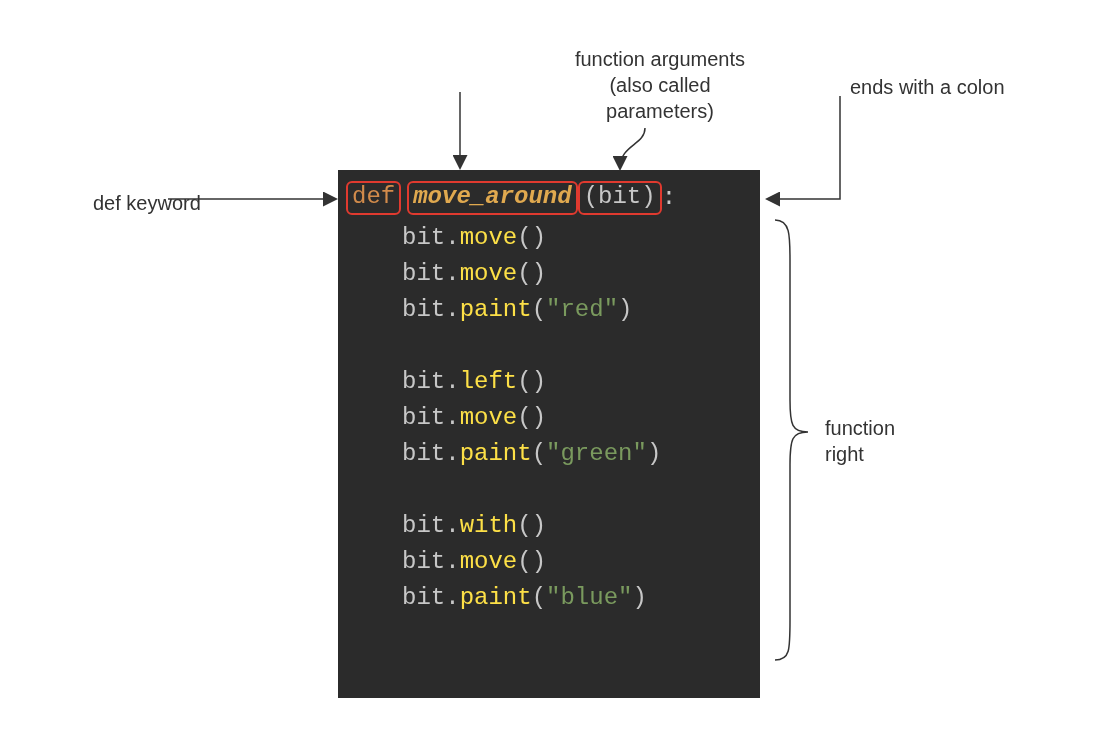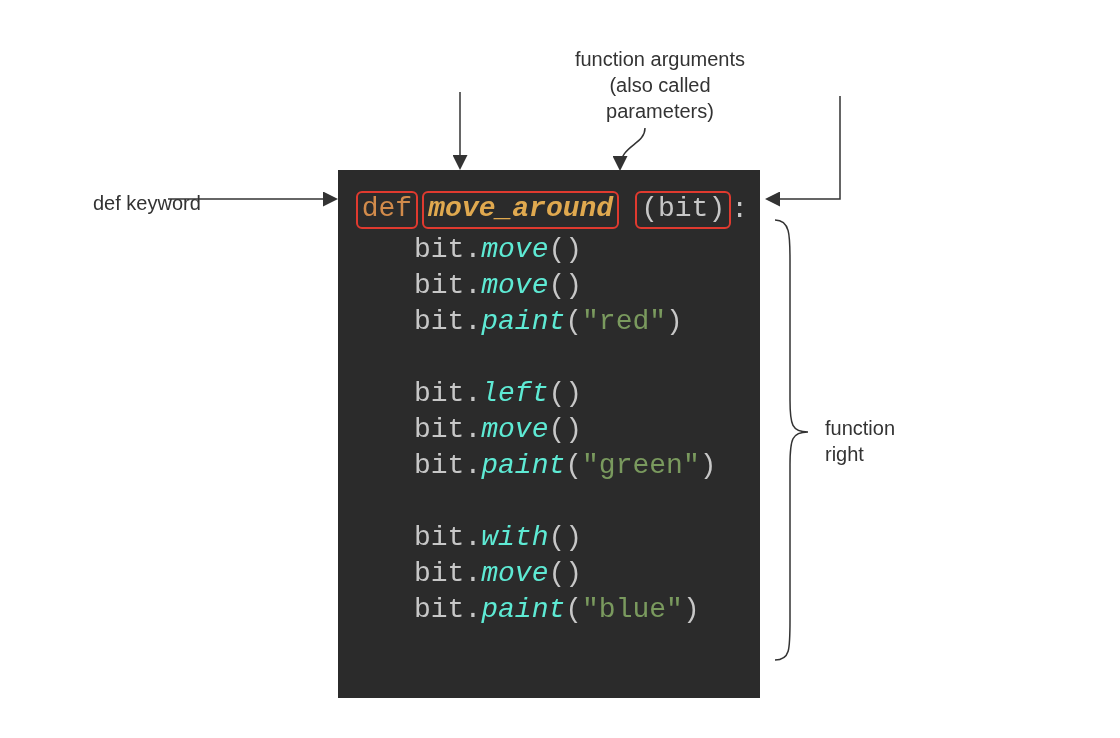--- a/index.html
+++ b/index.html
@@ -18,23 +18,23 @@
   }
   .code-block {
     position: absolute;
     left: 338px;
     top: 170px;
     width: 422px;
     height: 528px;
     background: #2b2b2b;
     color: #d8d8d8;
     font-family: Menlo, Consolas, "Courier New", monospace;
-    font-size: 28px;
+    font-size: 24px;
     line-height: 1.0;
-    padding: 12px;
+    padding: 0;
     box-sizing: border-box;
   }
   .code-line {
     white-space: pre;
     height: 36px;
     display: flex;
     align-items: center;
   }
   .code-line.def-line {
     height: 44px;
@@ -43,21 +43,21 @@
   .indent {
     display: inline-block;
     width: 64px;
   }
   .tok-def { color: #d28b4b; }
   .tok-fn  { color: #e0a94f; font-weight: 600; font-style: italic; }
   .tok-arg { color: #c7c7c7; }
   .tok-id  { color: #c7c7c7; }
   .tok-punct { color: #c7c7c7; }
   .tok-dot { color: #c7c7c7; }
-  .tok-method { color: #5eead4; font-style: italic; }
+  .tok-method { color: #fde047; }
   .tok-str { color: #7a9a5e; }
 
   .redbox {
     border: 2px solid #e03a2f;
     border-radius: 6px;
     padding: 1px 4px 2px 4px;
     display: inline-block;
     line-height: 1.1;
   }
 
@@ -88,33 +88,34 @@
 
   <div class="label" style="left:45px; top:190px;margin-left:48px;">def keyword</div>
 
 
   <div class="label center" style="left:555px; top:46px; width:210px;text-align:center;">
     <span>function arguments</span><br>
     <span>(also called</span><br>
     <span>parameters)</span>
   </div>
 
+  <div class="label" style="left:850px; top:74px;">ends with a colon</div>
 
   <div class="label" style="left:825px; top:415px;">
     <span>function</span><br>
     <span>right</span>
   </div>
 
   <div class="code-block">
     <div class="code-line def-line">
       <span style="display:inline-block;width:8px;"></span>
       <span class="redbox"><span class="tok-def">def</span></span>
       <span style="display:inline-block;width:6px;"></span>
       <span class="redbox"><span class="tok-fn">move_around</span></span>
-      <span class="redbox" style="margin-left:16px;"><span class="tok-punct">(</span><span class="tok-arg">bit</span><span class="tok-punct">)</span></span>
+      <span class="redbox" style="margin-left:0px;"><span class="tok-punct">(</span><span class="tok-arg">bit</span><span class="tok-punct">)</span></span>
       <span class="tok-punct">:</span>
     </div>
     <div id="code-body">
         <div class="code-line"><span class="indent"></span><span class="tok-id">bit</span><span class="tok-dot">.</span><span class="tok-method">move</span><span class="tok-punct">(</span><span class="tok-punct">)</span></div>
         <div class="code-line"><span class="indent"></span><span class="tok-id">bit</span><span class="tok-dot">.</span><span class="tok-method">move</span><span class="tok-punct">(</span><span class="tok-punct">)</span></div>
         <div class="code-line"><span class="indent"></span><span class="tok-id">bit</span><span class="tok-dot">.</span><span class="tok-method">paint</span><span class="tok-punct">(</span><span class="tok-str">"red"</span><span class="tok-punct">)</span></div>
         <div class="code-line">&nbsp;</div>
         <div class="code-line"><span class="indent"></span><span class="tok-id">bit</span><span class="tok-dot">.</span><span class="tok-method">left</span><span class="tok-punct">(</span><span class="tok-punct">)</span></div>
         <div class="code-line"><span class="indent"></span><span class="tok-id">bit</span><span class="tok-dot">.</span><span class="tok-method">move</span><span class="tok-punct">(</span><span class="tok-punct">)</span></div>
         <div class="code-line"><span class="indent"></span><span class="tok-id">bit</span><span class="tok-dot">.</span><span class="tok-method">paint</span><span class="tok-punct">(</span><span class="tok-str">"green"</span><span class="tok-punct">)</span></div>

